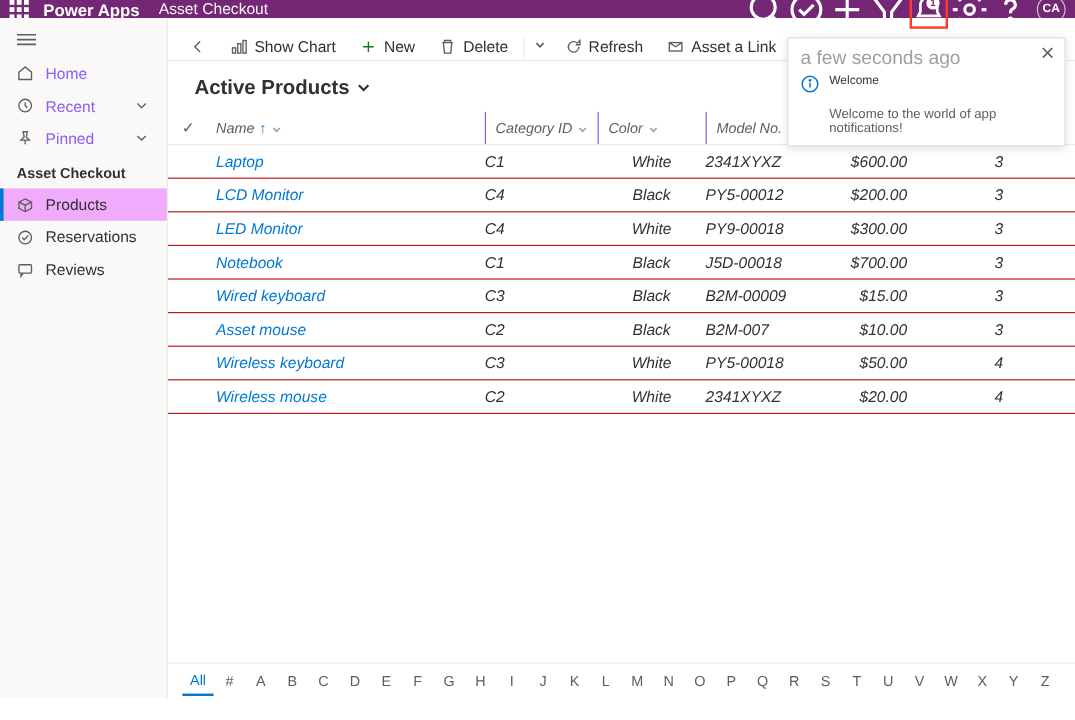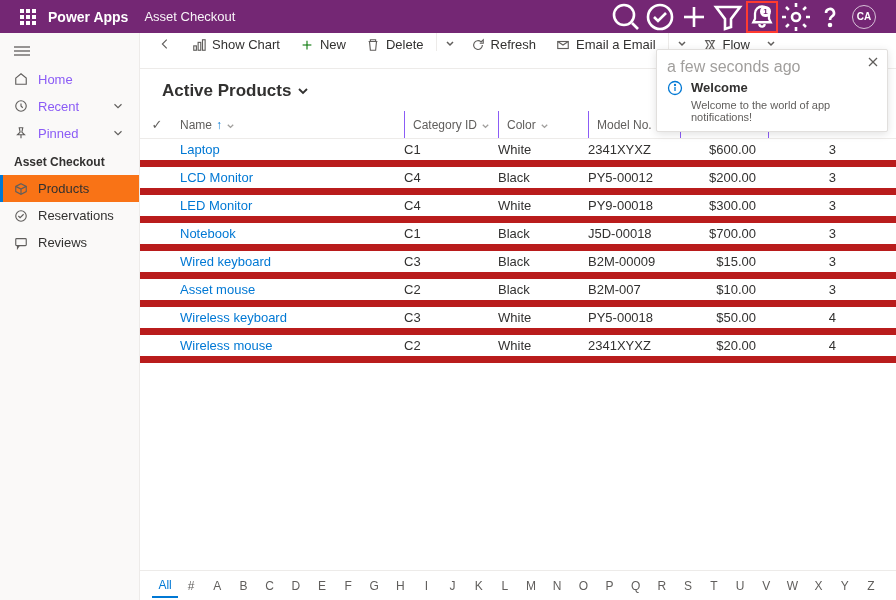--- a/index.html
+++ b/index.html
@@ -1,19 +1,19 @@
 <!DOCTYPE html>
 <html><head>
   <meta charset="utf-8">
   <style>
     * { box-sizing: border-box; margin: 0; padding: 0; font-family: "Segoe UI", Arial, sans-serif; }
     body { font-size: 13px; color: #323130; background: #fff; width: 896px; height: 600px; overflow: hidden; }
     
     
-    .header { height: 33px; background: #742774; color: #fff; display: flex; align-items: center; padding: 0 20px; }
+    .header { height: 15px; background: #742774; color: #fff; display: flex; align-items: center; padding: 0 8px; }
     .waffle { width: 16px; height: 16px; display: grid; grid-template-columns: repeat(3,4px); grid-template-rows: repeat(3,4px); gap: 2px; margin-right: 12px; cursor: pointer; }
     .waffle span { background: #fff; }
     .app-name { font-weight: 600; font-size: 14px; margin-right: 16px; }
     .app-title { font-size: 13px; opacity: 0.95; }
     .header-spacer { flex: 1; }
     .header-icons { display: flex; align-items: center; gap: 2px; }
     .hicon { width: 32px; height: 32px; display: flex; align-items: center; justify-content: center; cursor: pointer; position: relative; }
     .hicon svg { stroke: #fff; fill: none; stroke-width: 1.3; }
     .bell-highlight { border: 2px solid #ff3b30; width: 32px; height: 32px; }
     .badge { position: absolute; top: 3px; right: 5px; background: #fff; color: #742774; border-radius: 50%; width: 11px; height: 11px; font-size: 8px; display: flex; align-items: center; justify-content: center; font-weight: 600; }
@@ -23,66 +23,66 @@
     .body { display: flex; height: 567px; }
     .sidebar { width: 140px; border-right: 1px solid #edebe9; background: #faf9f8; padding-top: 6px; }
     .side-toggle { padding: 6px 14px; cursor: pointer; }
     .side-toggle svg { stroke: #605e5c; }
     .nav-item { display: flex; align-items: flex-start; padding: 6px 14px; cursor: pointer; color: #8b5cf6; font-size: 13px; }
     .nav-item svg { width: 14px; height: 14px; stroke: #605e5c; fill: none; stroke-width: 1.3; margin-right: 10px; }
     .nav-item .chev { margin-left: auto; margin-right: 0; }
     .nav-section { padding: 8px 14px 6px; font-size: 12px; font-weight: 600; }
     .nav-sub { display: flex; align-items: center; padding: 6px 14px 6px 14px; cursor: pointer; font-size: 13px; }
     .nav-sub svg { width: 14px; height: 14px; stroke: #605e5c; fill: none; stroke-width: 1.3; margin-right: 10px; }
-    .nav-sub.active { background: #f97316; position: relative; }
+    .nav-sub.active { background: #f0abfc; position: relative; }
     .nav-sub.active::before { content: ""; position: absolute; left: 0; top: 0; bottom: 0; width: 3px; background: #0078d4; }
     
     
     .main { flex: 1; display: flex; flex-direction: column; position: relative; }
-    .cmdbar { height: 36px; display: flex; align-items: flex-start; padding: 0 10px; gap: 4px; border-bottom: 1px solid #edebe9; }
+    .cmdbar { height: 36px; display: flex; align-items: flex-end; padding: 0 10px; gap: 4px; border-bottom: 1px solid #edebe9; }
     .cmdbtn { display: flex; align-items: center; padding: 4px 8px; cursor: pointer; font-size: 13px; color: #323130; gap: 6px; }
     .cmdbtn svg { width: 14px; height: 14px; stroke: #605e5c; fill: none; stroke-width: 1.3; }
     .cmdbtn.new svg { stroke: #107c10; }
     .cmdsep { width: 1px; height: 18px; background: #edebe9; }
     .cmd-chev { padding: 4px 4px; cursor: pointer; }
     .cmd-chev svg { width: 10px; height: 10px; stroke: #605e5c; fill: none; stroke-width: 1.5; }
     
     .view-title { display: flex; align-items: center; padding: 12px 22px 10px; font-size: 17px; font-weight: 600; gap: 6px; cursor: pointer; }
     .view-title svg { width: 12px; height: 12px; stroke: #323130; fill: none; stroke-width: 1.8; }
     
     
     .grid { flex: 1; overflow: auto; }
-    .grid-row { display: flex; border-bottom: 7px solid #b91c1c; align-items: center; height: 28px; }
+    .grid-row { display: flex; border-bottom: 1px solid #b91c1c; align-items: center; height: 28px; }
     .grid-header .grid-row { height: 28px; border-bottom: 1px solid #edebe9; }
     .col-check { width: 34px; display: flex; justify-content: center; color: #605e5c; }
     .col-name { width: 230px; padding-left: 6px; }
     .col-cat { width: 94px; }
-    .col-color { width: 90px; }
+    .col-color { width: 90px; text-align: center; }
     .col-model { width: 92px; justify-content: space-between; }
     .col-price { width: 88px; text-align: right; padding-right: 12px; }
     .col-rating { width: 82px; text-align: right; padding-right: 14px; }
     .grid-header .cell { color: #605e5c; font-size: 12px; display: flex; align-items: center; gap: 4px; border-left: 1px solid #8b5cf6; padding-left: 8px; height: 100%; }
     .grid-header .col-name { border-left: none; padding-left: 6px;}
     .grid-header .col-price, .grid-header .col-rating { justify-content: flex-end; }
     .hdr-chev { width: 9px; height: 9px; }
     .hdr-chev svg { width: 9px; height: 9px; stroke: #a19f9d; fill: none; stroke-width: 1.5; }
     .grid-body .col-name { color: #0078d4; cursor: pointer; }
-    .cell { font-size: 13px; }
+    .cell { font-size: 13px; font-style: italic; }
     
     
     .alphabar { height: 30px; border-top: 1px solid #edebe9; display: flex; align-items: center; padding: 0 12px; gap: 0; }
     .alpha { flex: 1; text-align: center; font-size: 12px; color: #605e5c; cursor: pointer; padding: 4px 0; }
     .alpha.active { color: #0078d4; border-bottom: 2px solid #0078d4; font-weight: 400; }
     
     
     .toast { position: absolute; top: 16px; right: 8px; width: 232px; background: #fff; border: 1px solid #e1dfdd; box-shadow: 0 2px 8px rgba(0,0,0,0.12); padding: 8px 10px; border-radius: 2px; z-index: 10; }
     .toast-time { font-size: 16px; color: #a19f9d; margin-bottom: 4px; }
     .toast-body { display: flex; gap: 8px; }
     .toast-icon svg { width: 16px; height: 16px; stroke: #0078d4; fill: none; stroke-width: 1.3; }
-    .toast-title { font-size: 13px; font-weight: 700; margin-bottom: 4px; }
+    .toast-title { font-size: 10px; font-weight: 400; margin-bottom: 16px; }
     .toast-msg { font-size: 11px; color: #605e5c; }
     .toast-close { position: absolute; top: 6px; right: 8px; cursor: pointer; }
     .toast-close svg { width: 12px; height: 12px; stroke: #605e5c; stroke-width: 1.3; }
   </style>
 </head>
 <body>
 
 <div class="header">
   <div class="waffle">
       <span></span>
@@ -239,21 +239,21 @@
           <svg viewBox="0 0 16 16">
             <path d="M13 8a5 5 0 11-1.5-3.5L14 2v4h-4"></path>
           </svg>
           <span>Refresh</span>
         </div>
       <div class="cmdbtn">
           <svg viewBox="0 0 16 16">
             <rect x="2" y="4" width="12" height="8"></rect>
             <path d="M2 4l6 4 6-4"></path>
           </svg>
-          <span>Email a Email</span>
+          <span>Asset a Link</span>
         </div>
       <div class="cmdsep"></div>
       <div class="cmd-chev"><svg viewBox="0 0 10 10">
             <path d="M2 3l3 3 3-3"></path>
           </svg></div>
       <div class="cmdbtn">
           <svg viewBox="0 0 16 16">
             <path d="M3 3h4l3 5-3 5H3l3-5z"></path>
             <path d="M9 3h4l-3 5 3 5H9"></path>
           </svg>

